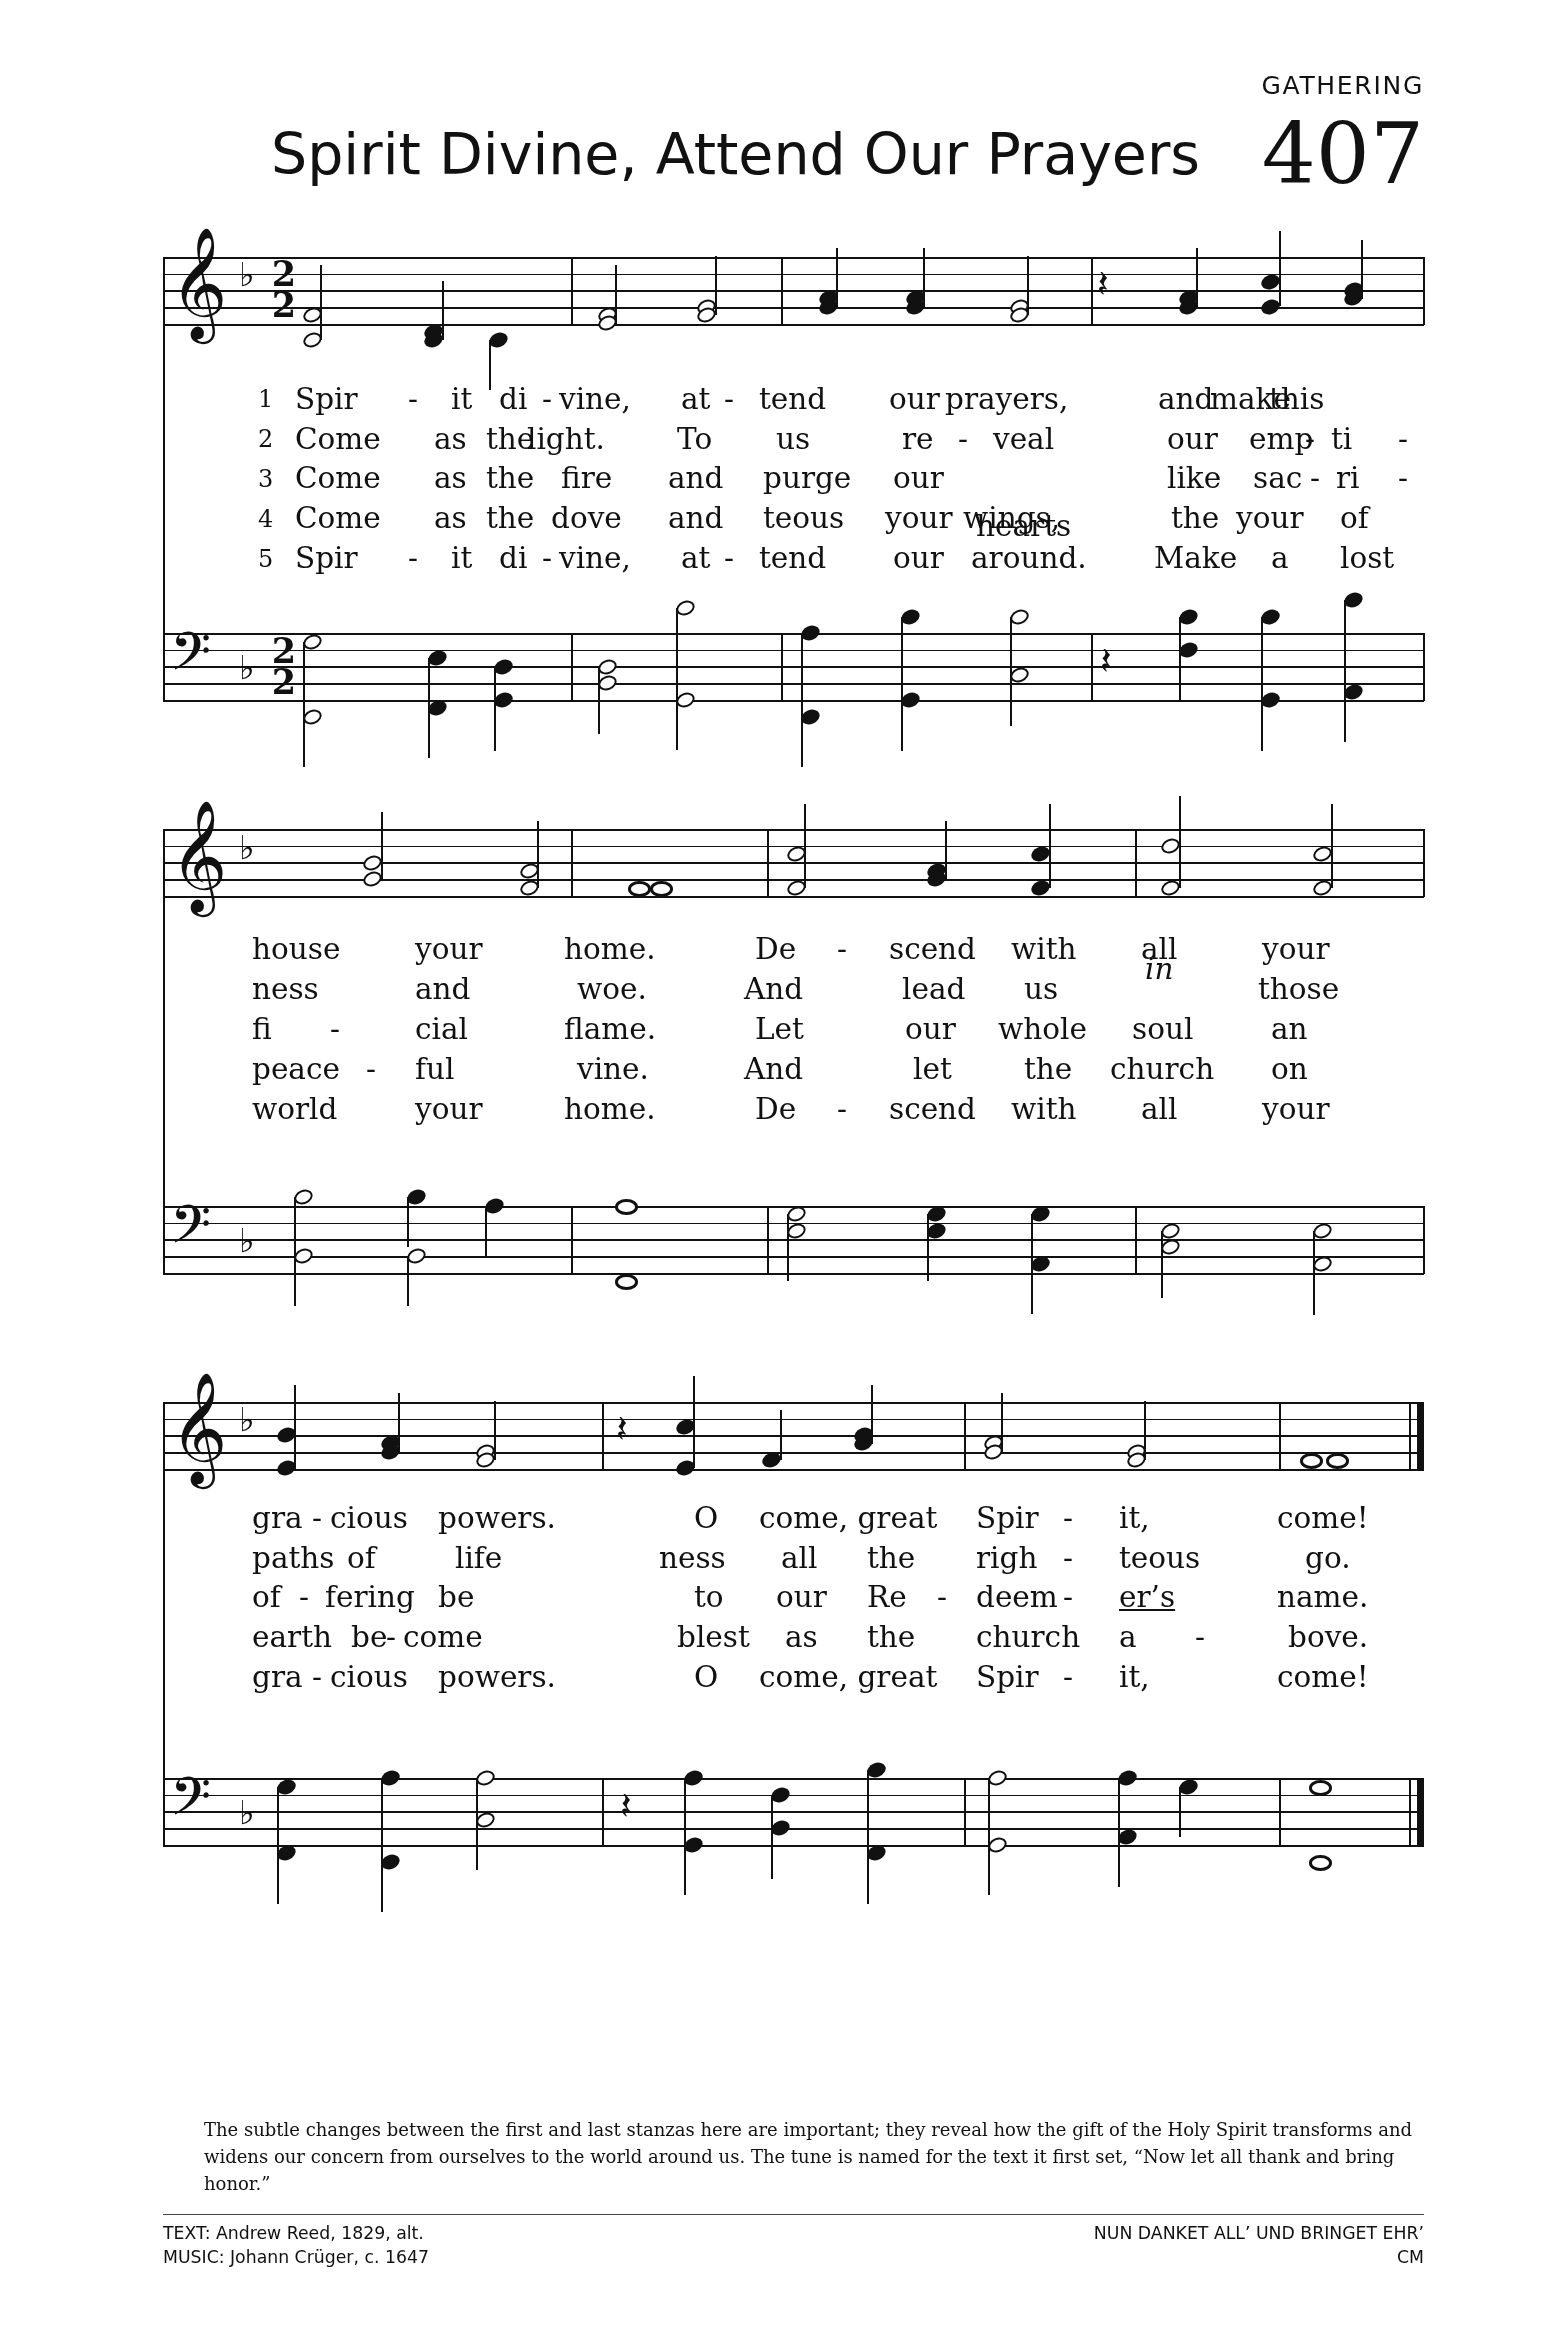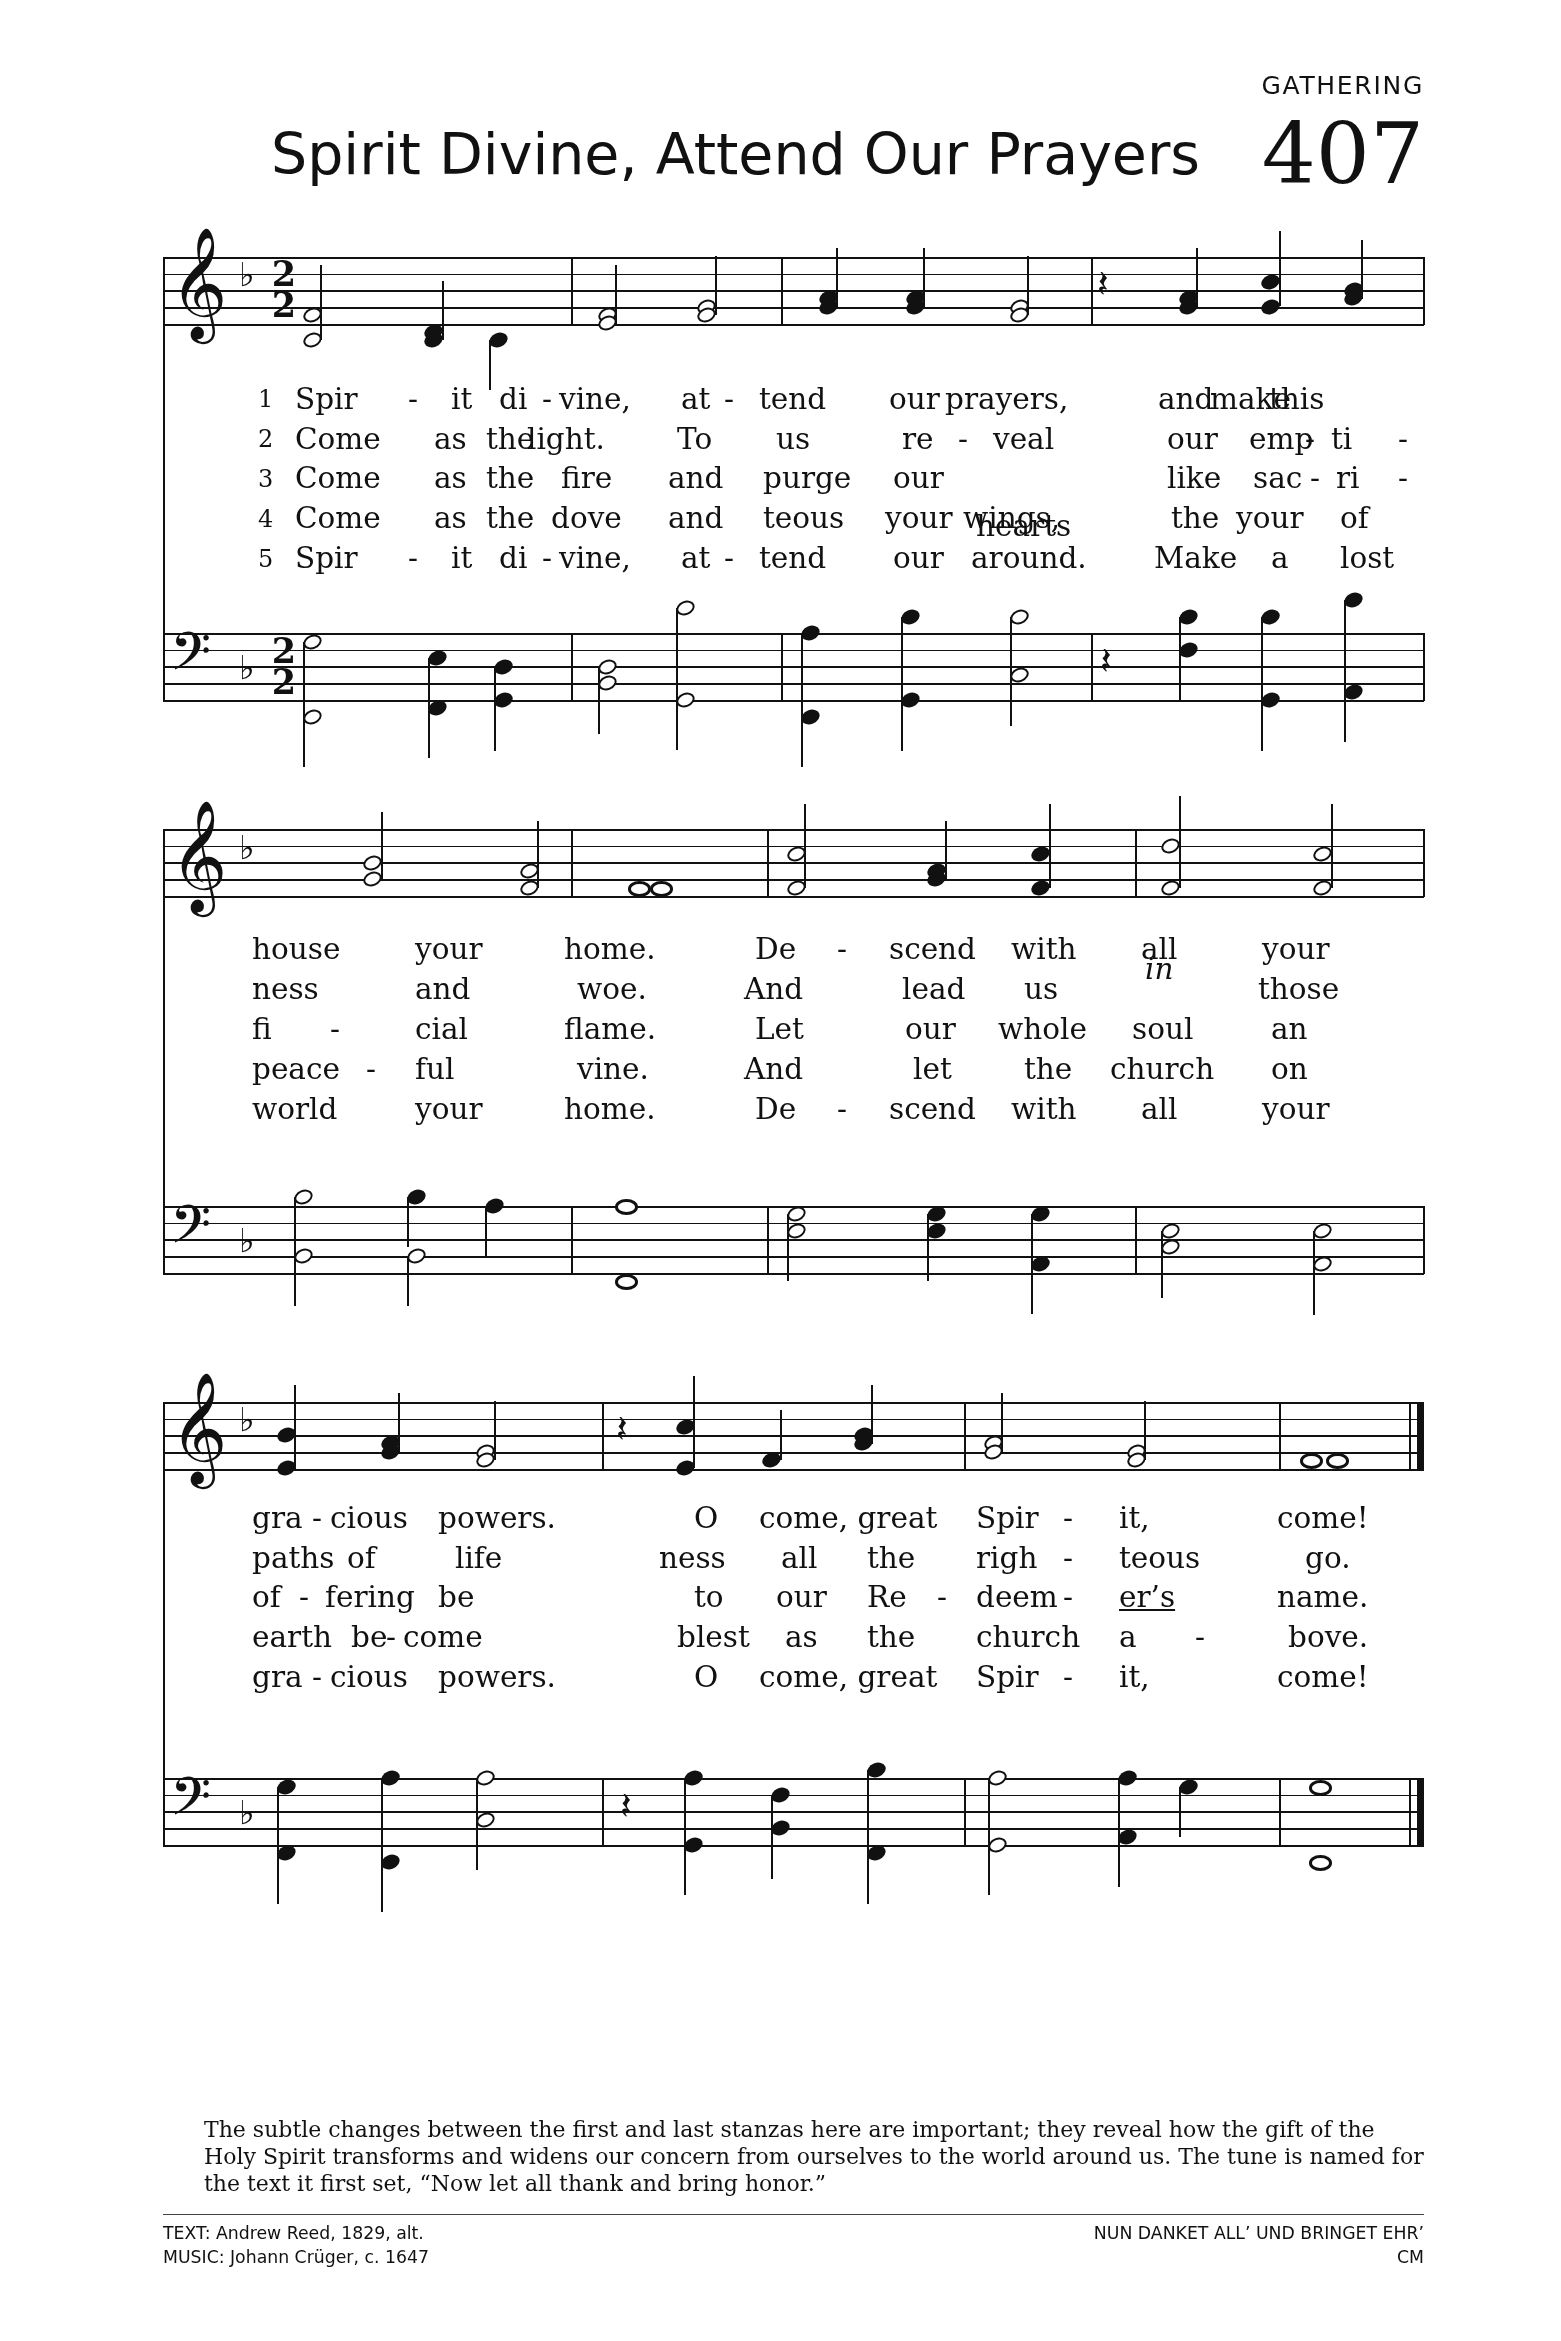--- a/index.html
+++ b/index.html
@@ -16,21 +16,21 @@
   .timesig{position:absolute;font-family:"DejaVu Serif",serif;font-weight:bold;font-size:35px;line-height:31px;text-align:center;width:26px;}
   .flat{position:absolute;font-family:"DejaVu Sans",sans-serif;font-size:33px;line-height:1;}
   .note{position:absolute;width:19px;height:14px;border-radius:50%;transform:rotate(-22deg);}
   .note.filled{background:#111;}
   .note.open{border:2.6px solid #111;box-sizing:border-box;background:#fff;}
   .note.whole{width:22.6px;height:15.6px;transform:none;border:3.5px solid #111;}
   .stem{position:absolute;width:1.7px;background:#111;}
   .rest{position:absolute;font-family:"DejaVu Sans",sans-serif;font-size:38px;line-height:1;}
   .lyr{position:absolute;font-size:29.5px;white-space:nowrap;font-family:"DejaVu Serif","Liberation Serif",serif;}
   .vnum{position:absolute;font-size:24px;}
-  #note-text{left:204px;top:2116px;width:1223px;font-size:22px;line-height:27px;font-family:"DejaVu Serif","Liberation Serif",serif;}
+  #note-text{left:204px;top:2116px;width:1223px;font-size:18px;line-height:27px;font-family:"DejaVu Serif","Liberation Serif",serif;}
   #footer-rule{left:163px;top:2214px;width:1261px;height:0.9px;background:#444;}
   .credit{font-family:"DejaVu Sans","Liberation Sans",sans-serif;font-size:17.3px;line-height:24px;}
   #credits-left{left:163px;top:2221px;}
   #credits-right{right:137px;top:2221px;text-align:right;}
 </style>
 </head>
 <body>
 
 <div id="section" class="abs">GATHERING</div>
 <div id="title" class="abs">Spirit Divine, Attend Our Prayers</div>

